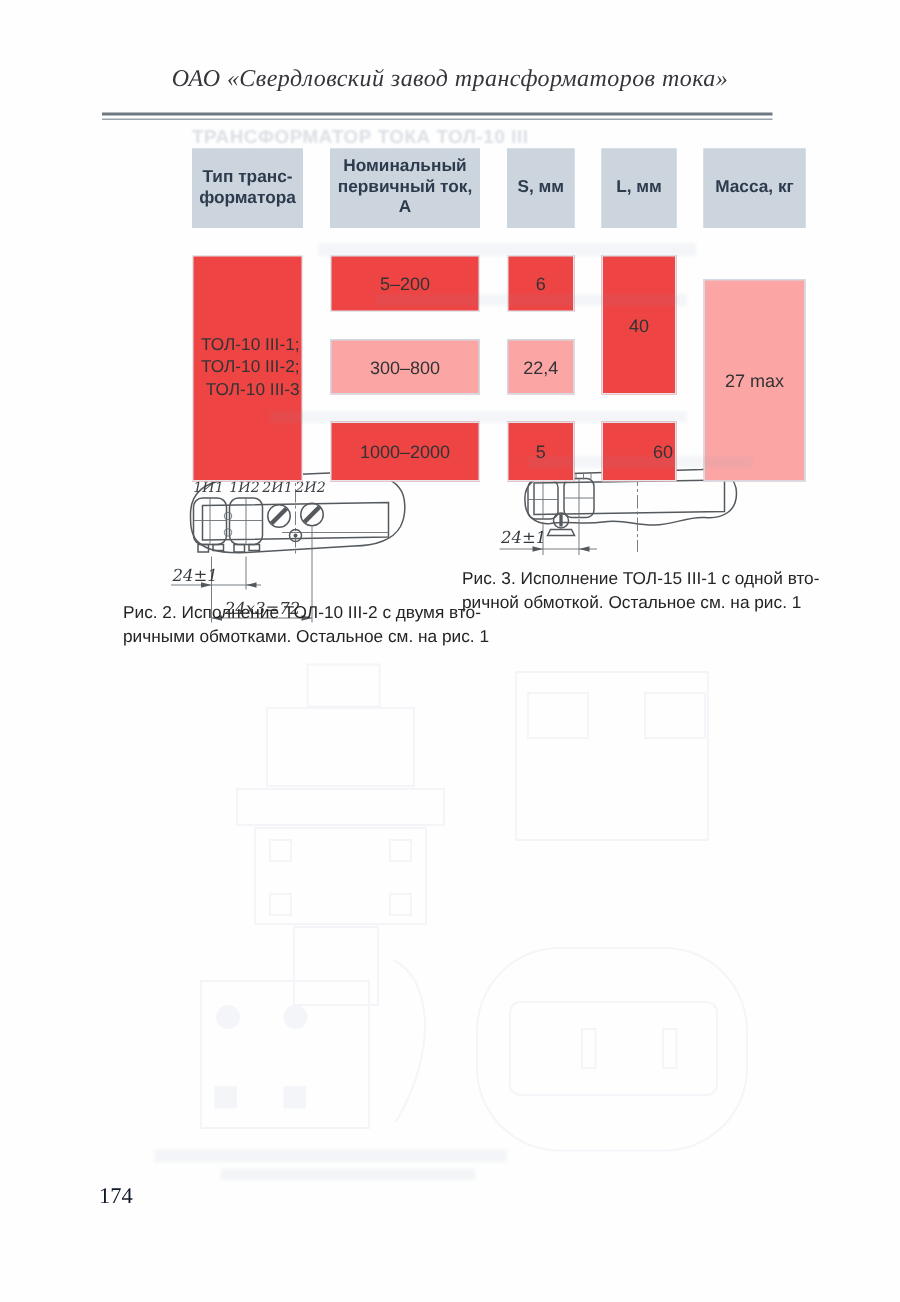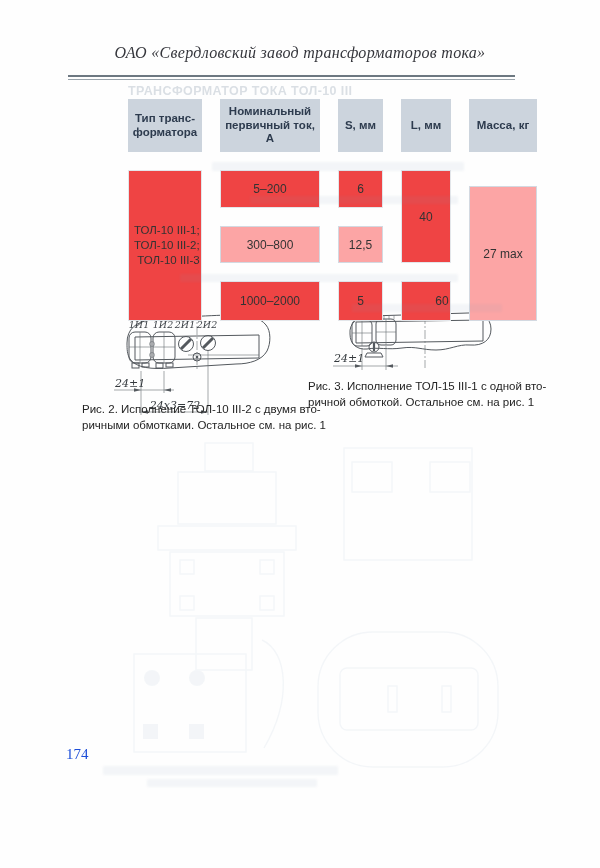--- a/index.html
+++ b/index.html
@@ -45,22 +45,22 @@
   .axis{stroke:#6a6f74;fill:none;stroke-width:.6;stroke-dasharray:9 2 2 2;}
   .fillp{fill:#54595e;stroke:none;}
   .slot{stroke:#54595e;stroke-width:3;fill:none;}
   text.lbl{font:italic 9.5px "DejaVu Serif",serif;fill:#3c4146;}
   text.dim{font:italic 11px "DejaVu Serif",serif;fill:#34393d;}
   
   .cap{position:absolute;font-size:11.5px;line-height:15.5px;color:#242424;
         white-space:pre-line;}
   .cap2{left:82px;top:402px;width:272px;}
   .cap3{left:308px;top:379px;width:276px;}
-  .pagenum{position:absolute;left:66px;top:746px;font-family:"Liberation Serif",serif;
-        font-size:15px;color:#1d4ed8;}
+  .pagenum{position:absolute;left:66px;top:790px;font-family:"Liberation Serif",serif;
+        font-size:15px;color:#0f172a;}
 </style>
 </head>
 <body>
 
 <div class="page">
 
   <div class="doc-header">ОАО «Свердловский завод трансформаторов тока»</div>
   <div class="double-rule"></div>
 
   <div class="ghost-title">ТРАНСФОРМАТОР ТОКА ТОЛ-10 III</div>
@@ -77,21 +77,21 @@
     <div class="cell type">ТОЛ-10 III-1;
 ТОЛ-10 III-2;
 ТОЛ-10 III-3</div>
 
     <div class="cell c2r1">5–200</div>
     <div class="cell c3r1">6</div>
     <div class="cell l40">40</div>
     <div class="cell mass shade">27 max</div>
 
     <div class="cell c2r2 shade">300–800</div>
-    <div class="cell c3r2 shade">12,5</div>
+    <div class="cell c3r2 shade">22,4</div>
 
     <div class="cell c2r3">1000–2000</div>
     <div class="cell c3r3">5</div>
     <div class="cell l60">60</div>
   </div>
 
   <div class="gbar" style="left:212px;top:162px;width:252px;height:9px;"></div>
   <div class="gbar" style="left:250px;top:196px;width:208px;height:8px;"></div>
   <div class="gbar" style="left:180px;top:274px;width:278px;height:8px;"></div>
   <div class="gbar" style="left:352px;top:304px;width:150px;height:8px;"></div>

